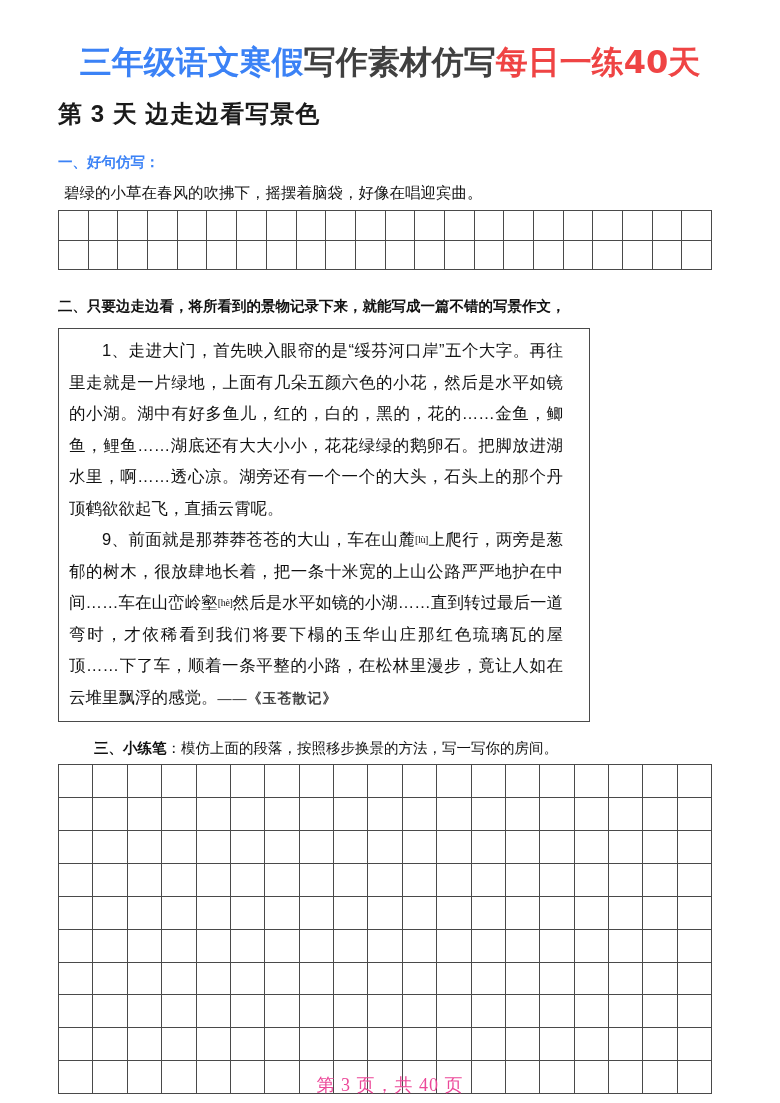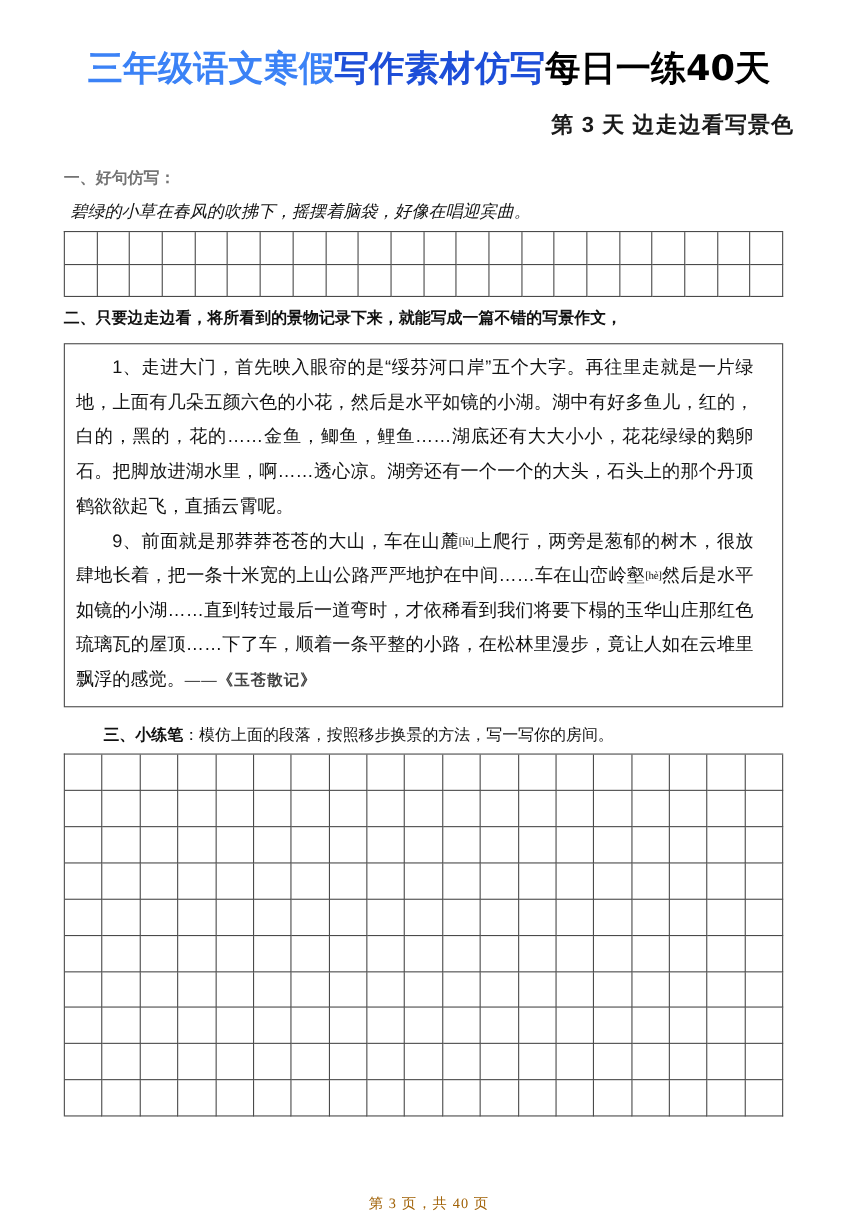--- a/index.html
+++ b/index.html
@@ -30,67 +30,66 @@
     font-weight: bold;
     letter-spacing: 0px;
     white-space: nowrap;
     margin: 0;
     padding-top: 40px;
     line-height: 44px;
     font-family: "DejaVu Sans", "Liberation Sans", sans-serif;
   }
   .main-title span { display: inline; }
   .t-black { color: #3b82f6; }
-  .t-red   { color: #1d4ed8; }
-  .t-blue  { color: #000000; }
+  .t-red   { color: #404040; }
+  .t-blue  { color: #ef4444; }
 
   .sub-title {
-    text-align: right;
-    font-size: 20px;
+    text-align: left;
+    font-size: 24px;
     font-weight: bold;
     color: #1a1a1a;
     margin: 0;
     padding-top: 14px;
     line-height: 32px;
     letter-spacing: 1px;
   }
 
   
   .sec-head {
     font-size: 14.5px;
     font-weight: bold;
-    color: #737373;
+    color: #3b82f6;
     line-height: 24px;
     margin-top: 20px;
   }
   .sec-head-2 {
     font-size: 14.5px;
     font-weight: bold;
     color: #111;
     line-height: 25px;
-    margin-top: 8px;
+    margin-top: 24px;
   }
   .sec-head-2 .l2 { display: block; padding-left: 26px; }
 
   .sec3 {
     font-size: 14.5px;
     line-height: 24px;
     margin-top: 14px;
     color: #111;
     white-space: nowrap;
   }
   .sec3 .b { font-weight: bold; margin-left: 36px; }
 
   .sample-line {
     font-size: 15.5px;
     line-height: 26px;
     color: #111;
     margin-top: 6px;
     padding-left: 6px;
-    font-style: italic;
   }
 
   
   .grid {
     border-top: 1.6px solid #4a4a4a;
     border-left: 1.6px solid #4a4a4a;
     width: 654px;
     box-sizing: border-box;
     margin-top: 5px;
   }
@@ -105,21 +104,21 @@
     flex: 1 1 0;
   }
   .grid-small { margin-top: 4px; }
   .grid-large { margin-top: 4px; }
   .grid-large .cell { height: 32.9px; }
 
   
   .passage {
     border: 1.6px solid #4a4a4a;
     box-sizing: border-box;
-    width: 654px;
+    width: 532px;
     margin-top: 9px;
     padding: 6px 26px 7px 10px;
   }
   .passage p {
     margin: 0;
     font-size: 16.5px;
     line-height: 31.5px;
     color: #111;
     text-align: justify;
     text-justify: inter-character;
@@ -141,24 +140,23 @@
   }
 
   
   .footer {
     position: absolute;
     left: 0;
     right: 0;
     top: 1073px;
     text-align: center;
     font-family: "Liberation Serif", "DejaVu Serif", serif;
-    font-size: 13px;
-    color: #a16207;
+    font-size: 18px;
+    color: #ec4899;
     letter-spacing: 1px;
-    margin-top: 12px;
   }
 </style>
 </head>
 <body>
 
 <div class="page">
 
   <div class="main-title">
     <span class="t-black">三年级语文寒假</span><span class="t-red">写作素材仿写</span><span class="t-blue">每日一练40天</span>
   </div>

